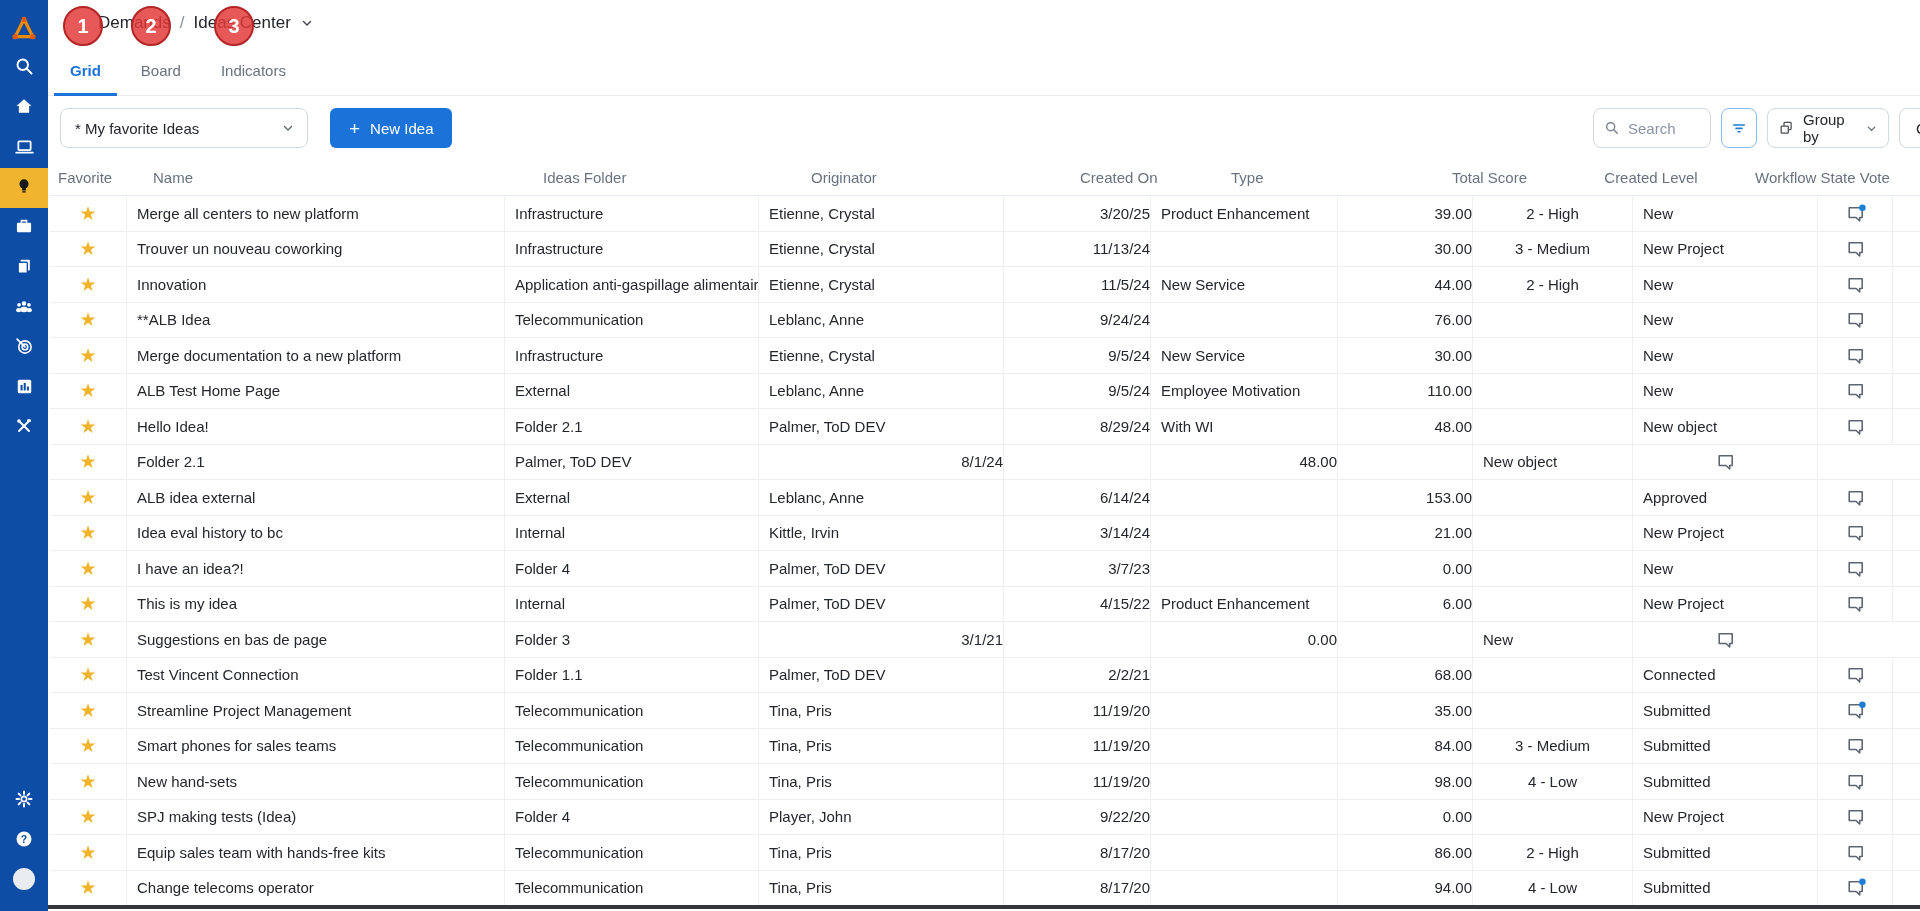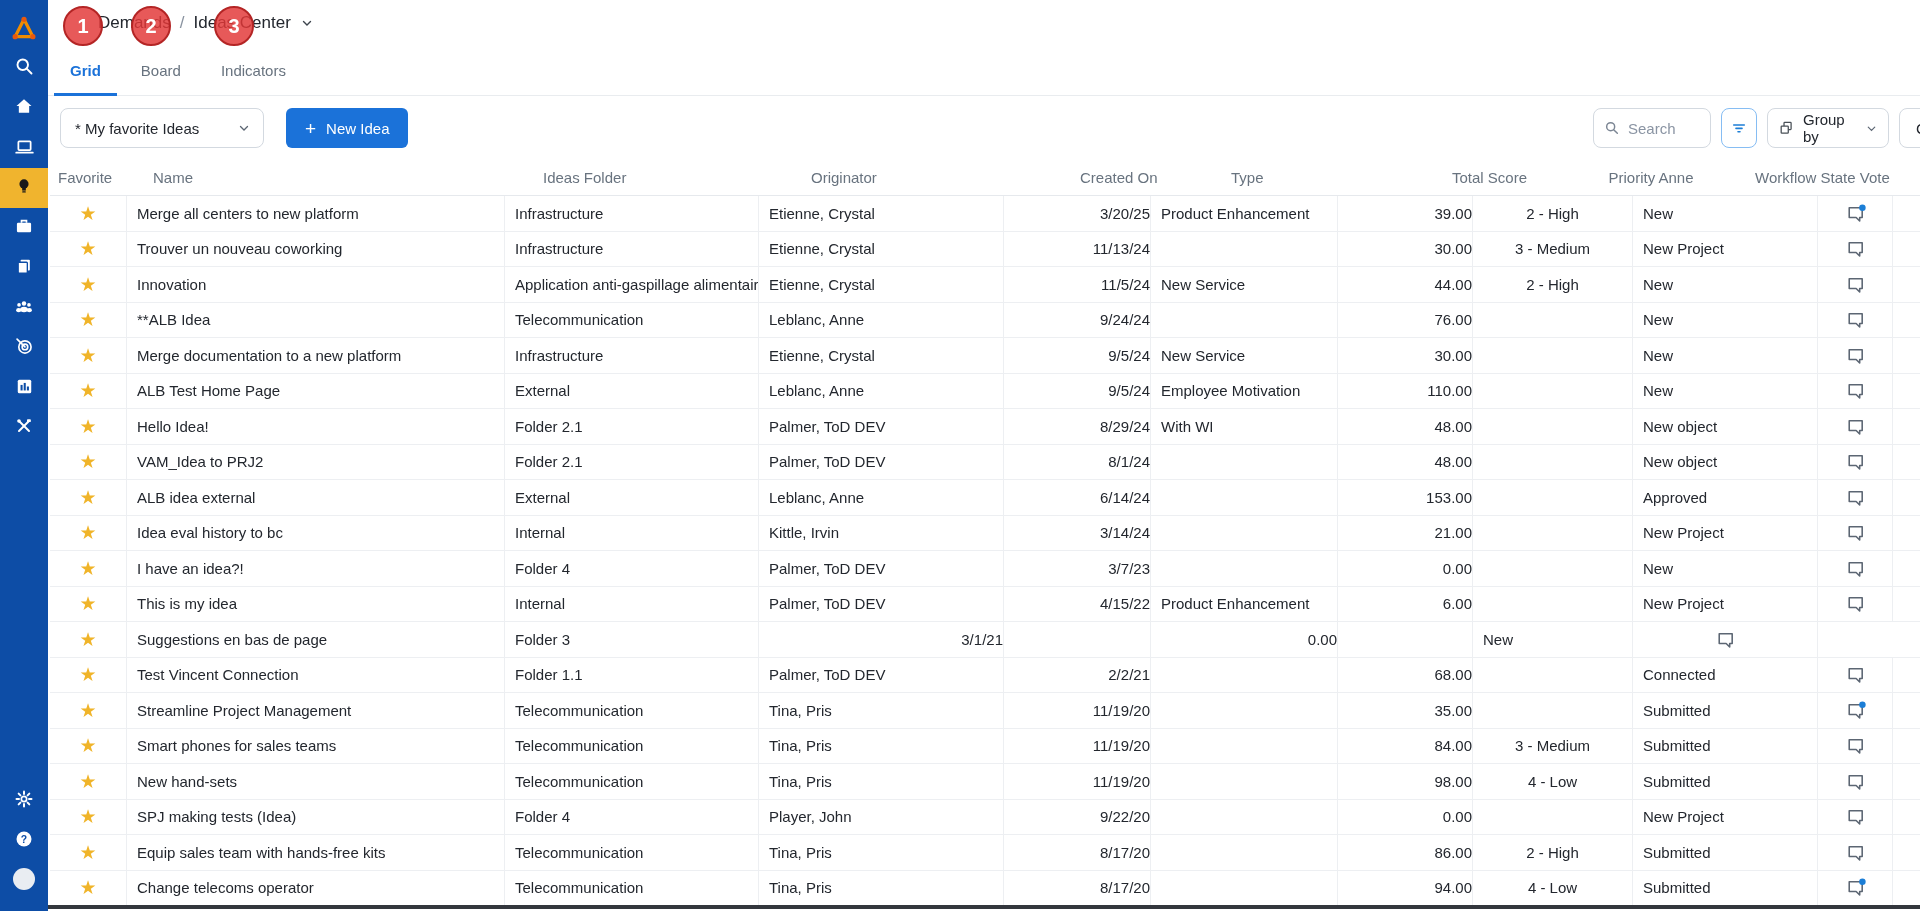--- a/index.html
+++ b/index.html
@@ -34,21 +34,21 @@
 
   .ann-badge { position:absolute; top:6px; width:40px; height:40px; border-radius:50%;
                background:rgba(226,55,55,0.83); border:2px solid #b42525; color:#fff;
                font-size:20px; font-weight:700; display:flex; align-items:center;
                justify-content:center; z-index:20; }
 
   
   .toolbar { display:flex; align-items:center; justify-content:space-between;
              padding:12px 27px 12px 12px; }
   .tl-left { display:flex; align-items:center; gap:22px; }
-  .select { width:204px; height:40px; border:1px solid #d3d9e0; border-radius:8px; background:#fff;
+  .select { width:248px; height:40px; border:1px solid #d3d9e0; border-radius:8px; background:#fff;
             display:flex; align-items:center; justify-content:space-between;
             padding:0 12px 0 14px; font-size:15px; color:#23272e; cursor:pointer; }
   .btn-primary { height:40px; padding:0 19px; background:#1b72d9; color:#fff; border-radius:6px;
                  font-size:15px; display:flex; align-items:center; gap:10px; border:none; cursor:pointer; }
   .btn-primary .plus { font-size:19px; font-weight:400; line-height:1; }
   .tl-right { display:flex; align-items:center; gap:10px; }
   .search { width:118px; height:40px; border:1px solid #d3d9e0; border-radius:8px; background:#fff;
             display:flex; align-items:center; gap:8px; padding:0 10px; }
   .search input { border:none; outline:none; width:70px; font-size:15px; color:#4c1d95;
                   font-family:"Liberation Sans", sans-serif; }
@@ -292,21 +292,21 @@
 
     <div class="grid">
       <div class="grid-head">
         <div class="hcell h0">Favorite</div>
         <div class="hcell h1">Name</div>
         <div class="hcell h2">Ideas Folder</div>
         <div class="hcell h3">Originator</div>
         <div class="hcell h4">Created On</div>
         <div class="hcell h5">Type</div>
         <div class="hcell h6">Total Score</div>
-        <div class="hcell h7">Priority Anne</div>
+        <div class="hcell h7">Created Level</div>
         <div class="hcell h8">Workflow State Vote</div>
         <div class="hcell h9">Notes</div>
       </div>
       <div>
           <div class="grid-row">
     <div class="cell c0">
               <span class="star">★</span>
             </div>
     <div class="cell c1">Merge all centers to new platform</div>
     <div class="cell c2">Infrastructure</div>
@@ -448,21 +448,20 @@
       <path d="M5 5.5 H17.4 V14.8 H15 V18.2 L11.6 14.8 H5 Z" stroke="#5c6673" stroke-width="1.5" stroke-linejoin="round"></path>
 
     </svg>
   </span>
             </div>
           </div>
           <div class="grid-row">
     <div class="cell c0">
               <span class="star">★</span>
             </div>
-    <div class="cell c1">VAM_Idea to PRJ2</div>
     <div class="cell c2">Folder 2.1</div>
     <div class="cell c3">Palmer, ToD DEV</div>
     <div class="cell c4">8/1/24</div>
     <div class="cell c5"></div>
     <div class="cell c6">48.00</div>
     <div class="cell c7"></div>
     <div class="cell c8">New object</div>
     <div class="cell c9">
   <span style="display:flex">
     <svg width="23" height="23" viewBox="0 0 22 22" fill="none">

